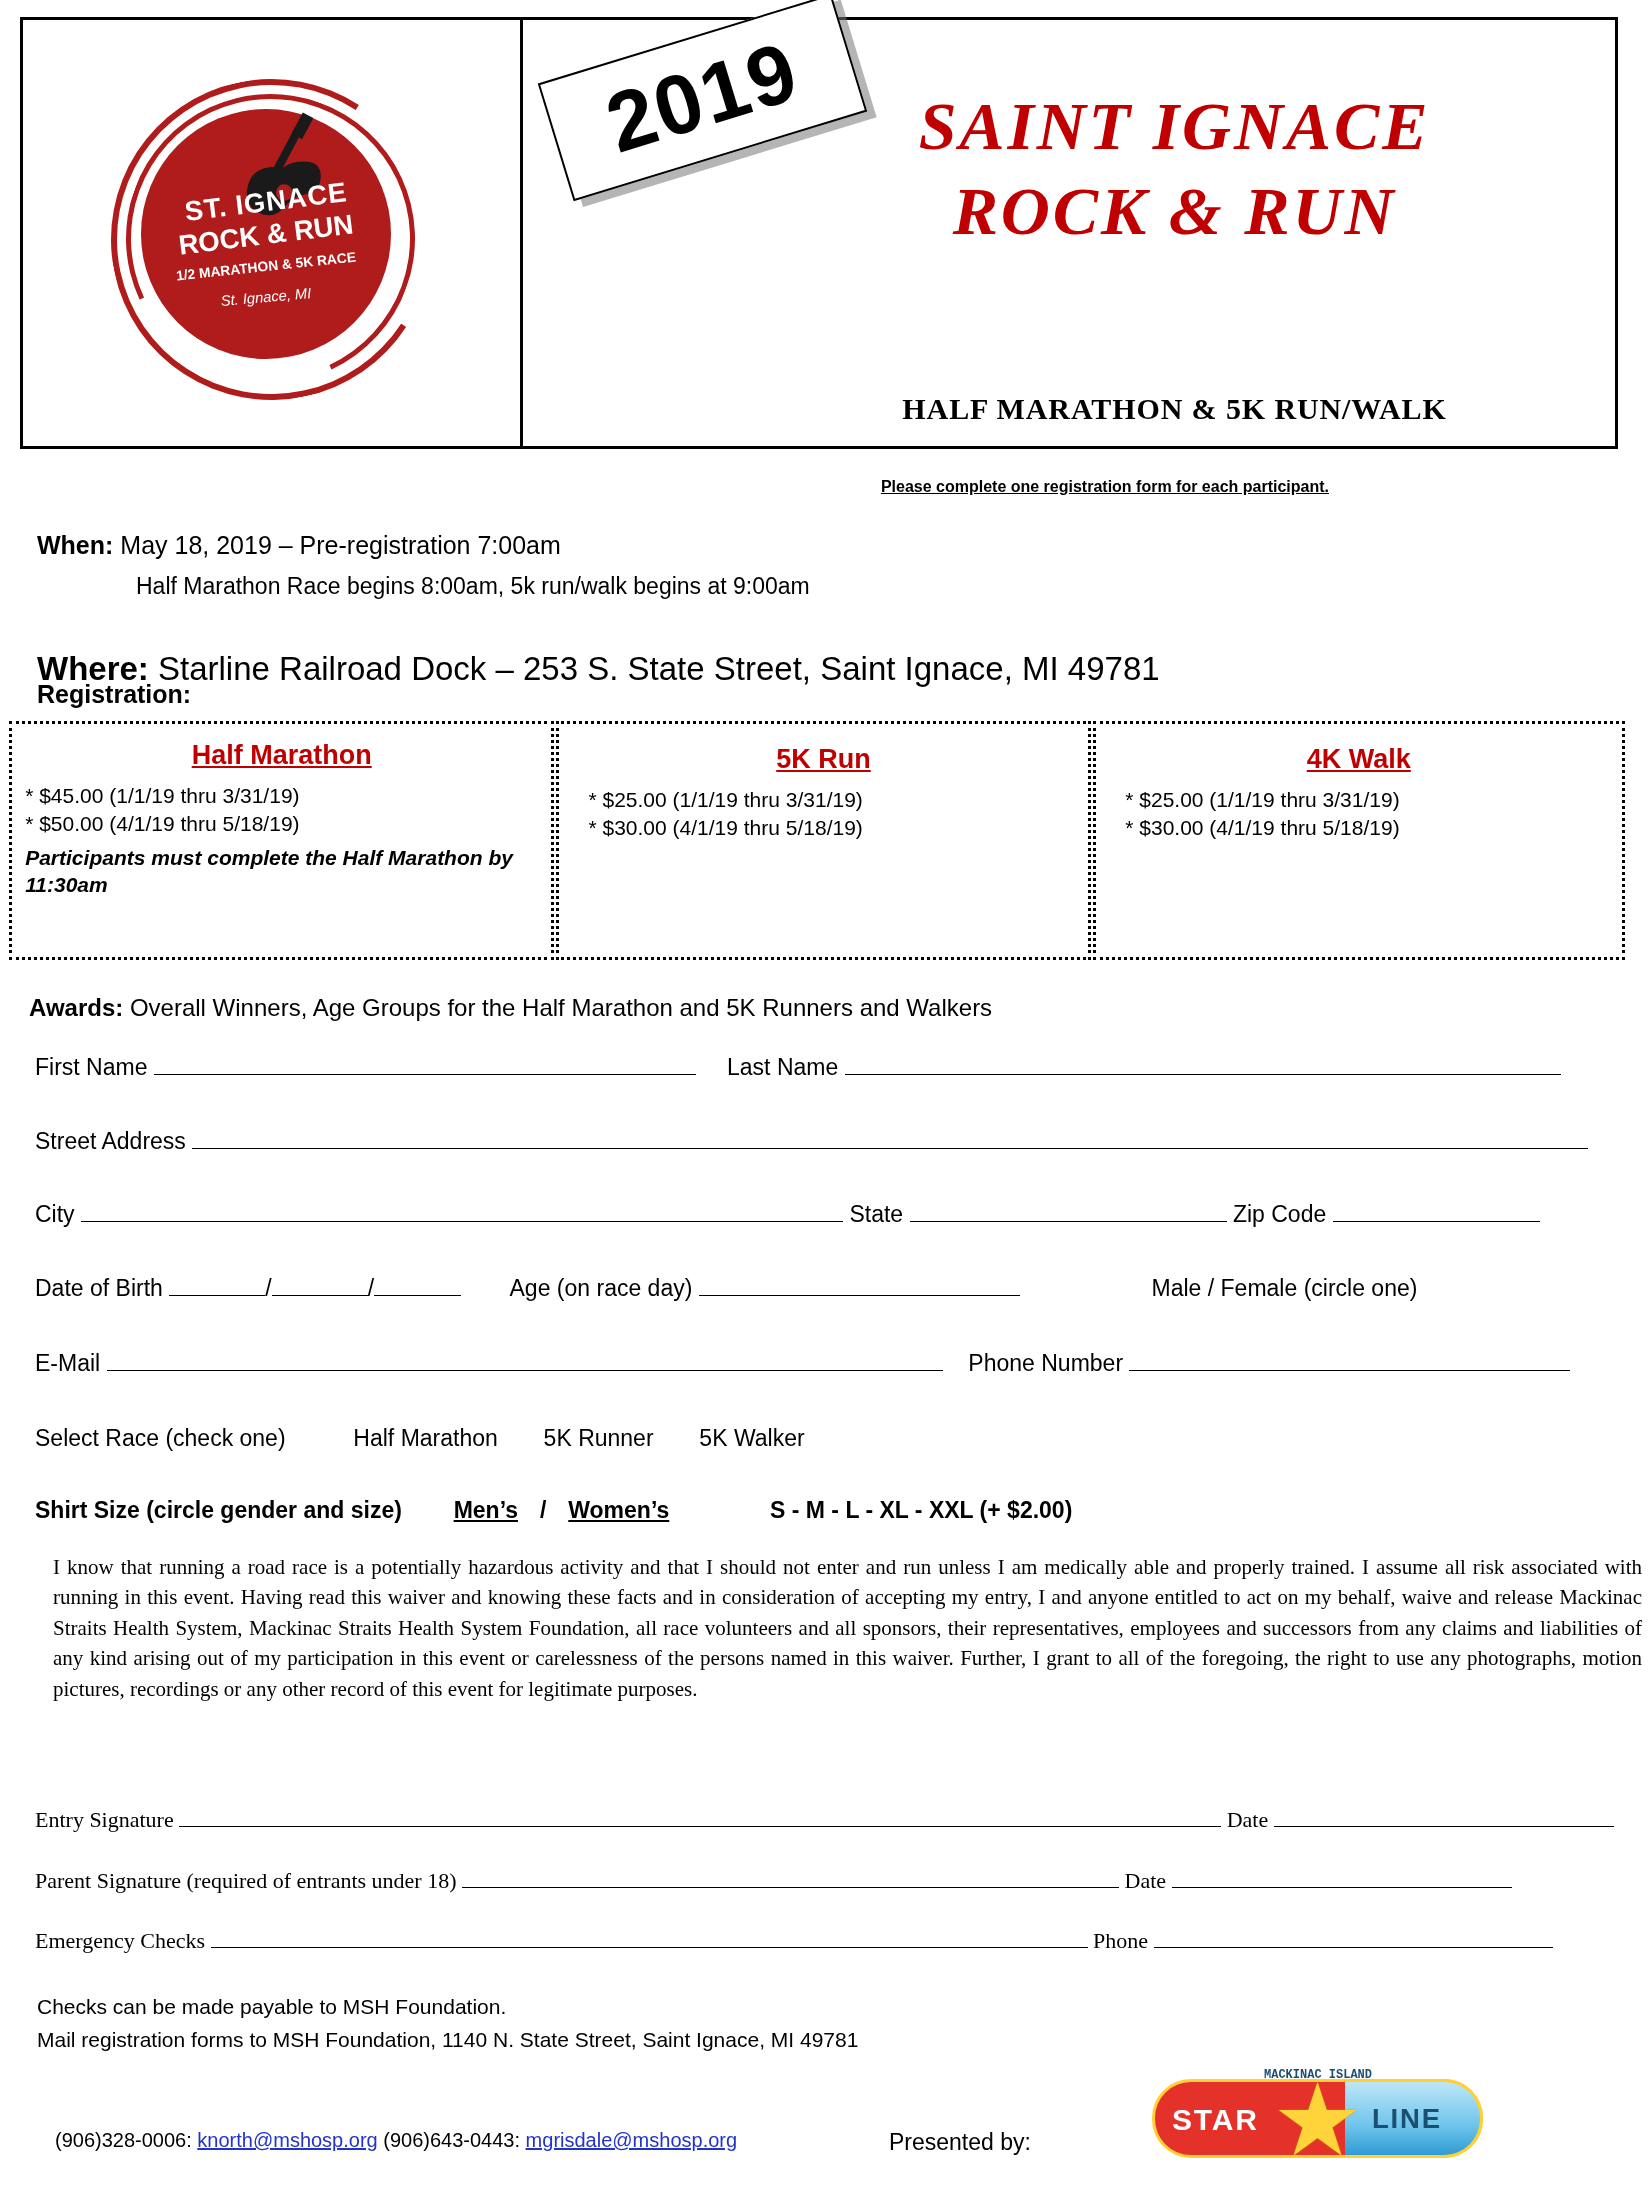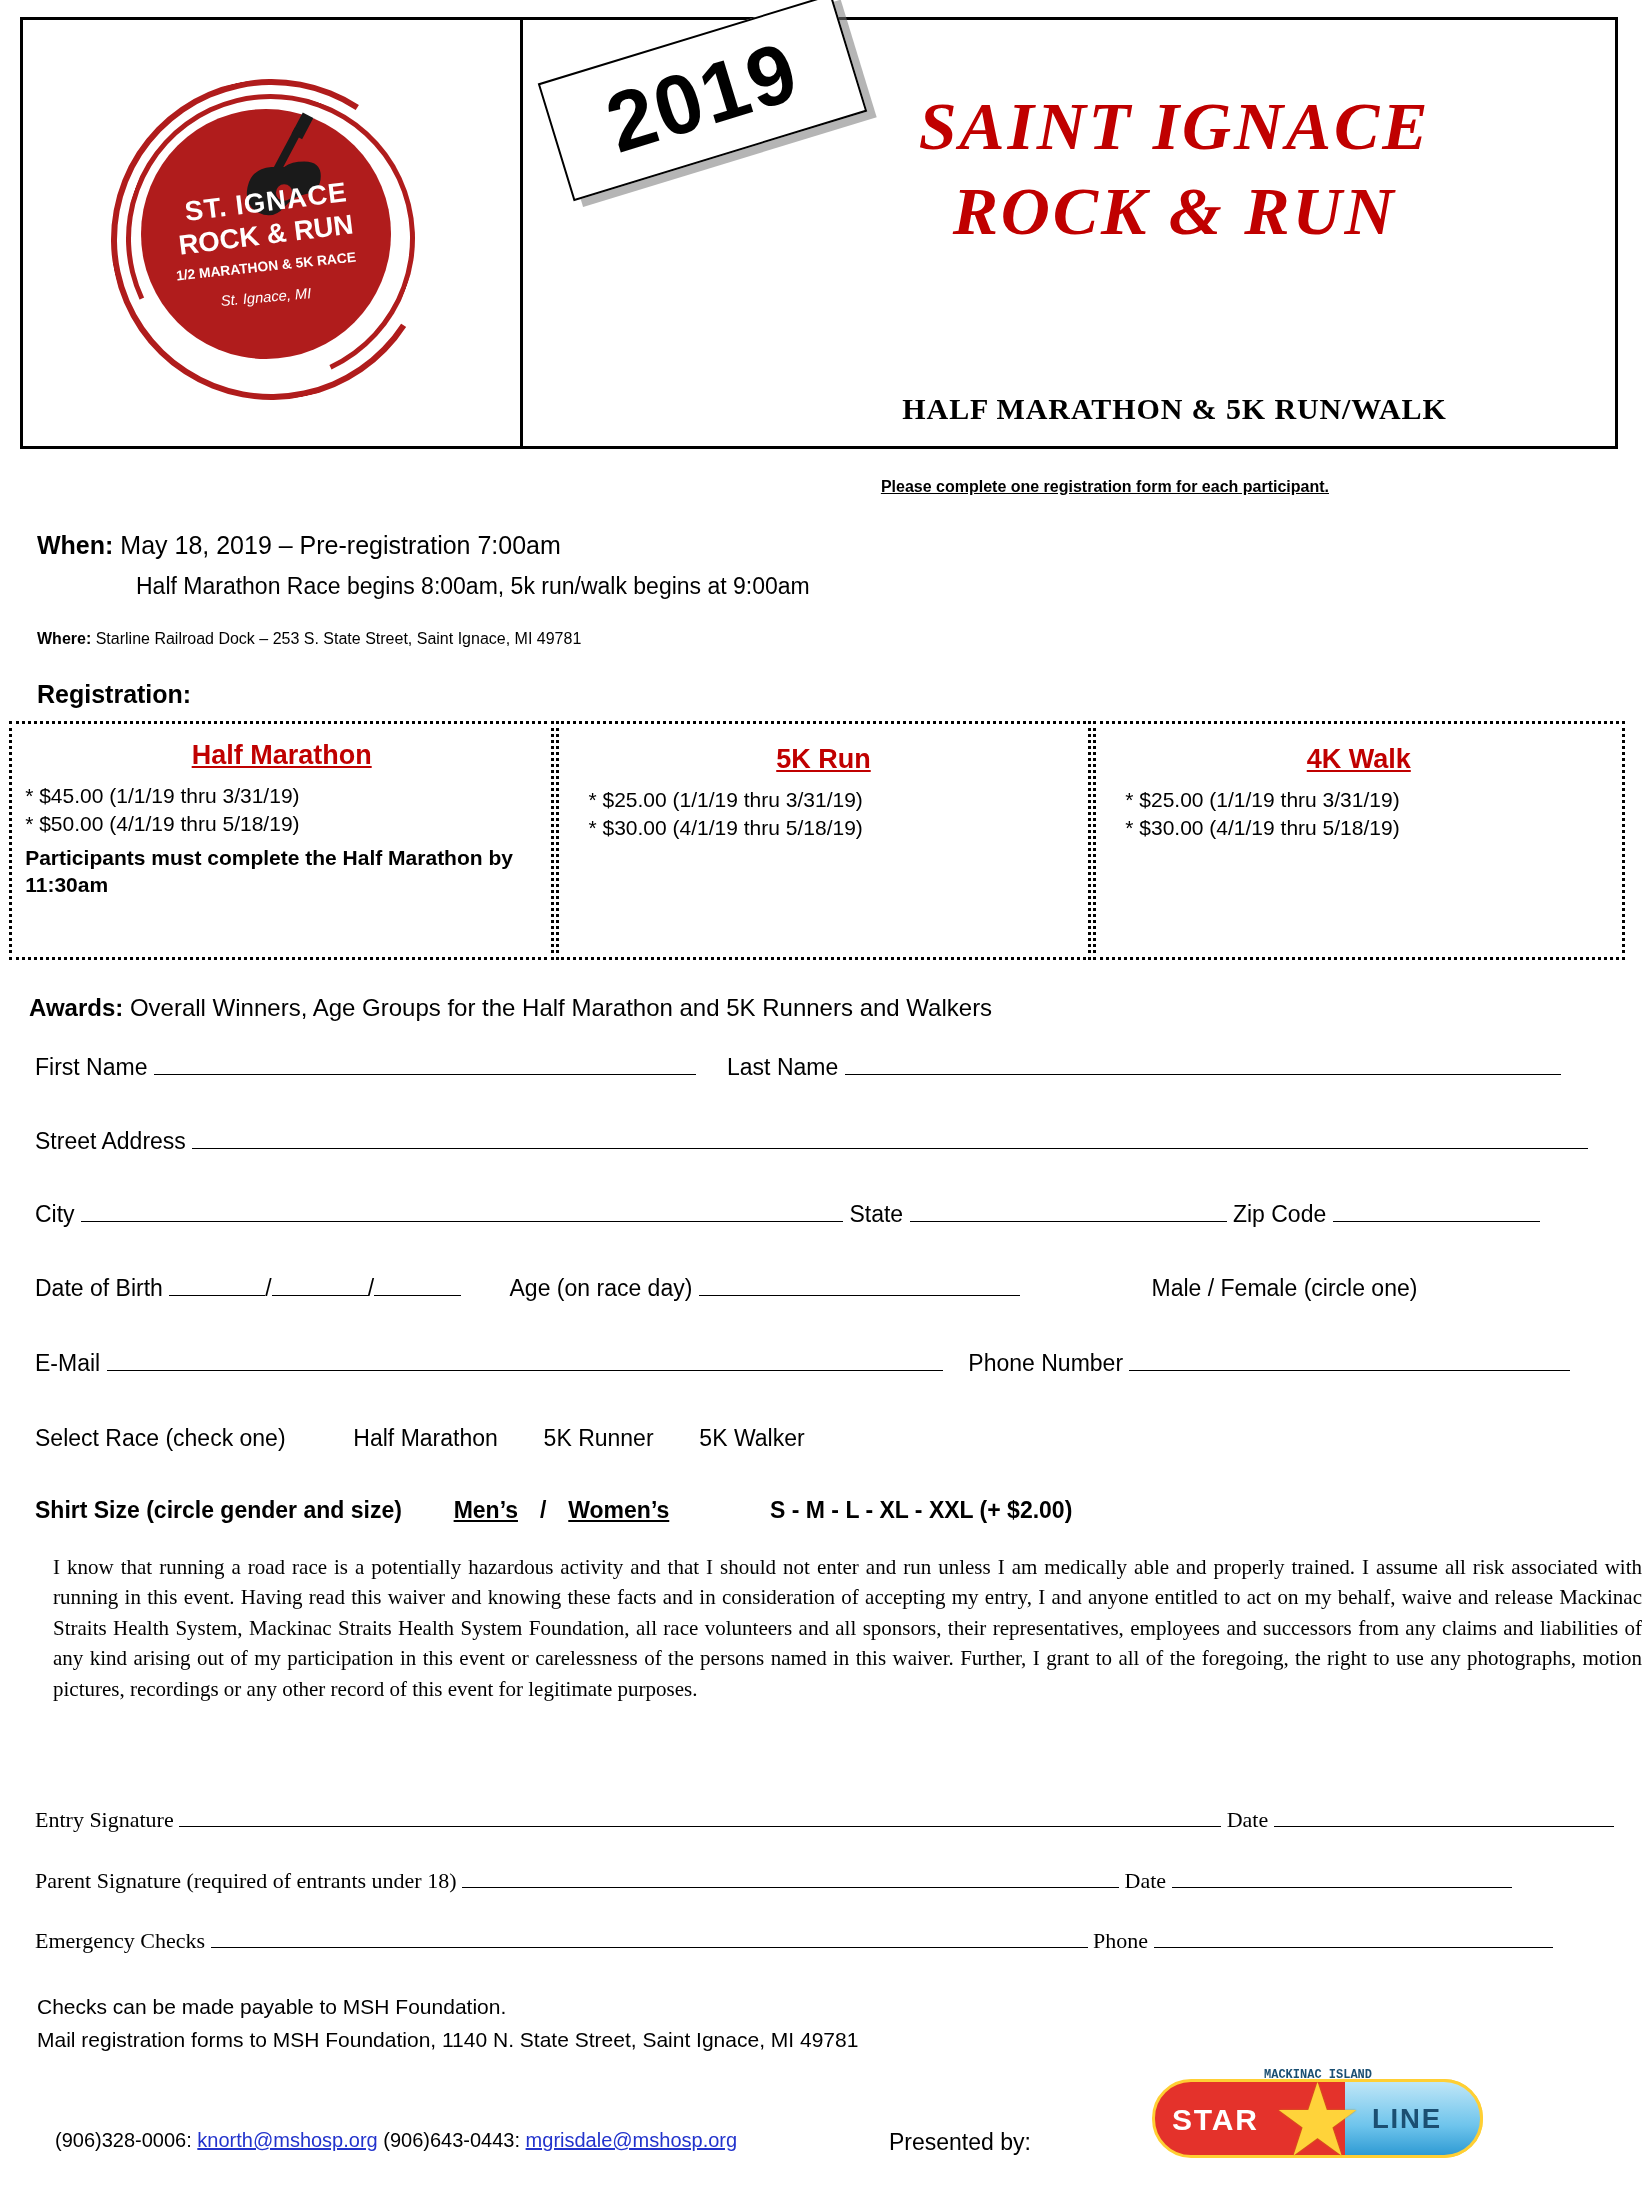--- a/index.html
+++ b/index.html
@@ -72,39 +72,39 @@
   }
 
   
   .notice{
     position:absolute;left:0;top:478px;width:1329px;text-align:right;
     font-weight:bold;font-size:16px;text-decoration:underline;
   }
   .when{position:absolute;left:37px;top:531px;font-size:25px;}
   .when b{font-weight:bold;}
   .when2{position:absolute;left:136px;top:573px;font-size:23px;}
-  .where{position:absolute;left:37px;top:630px;font-size:16px;}
+  .where{position:absolute;left:37px;top:650px;font-size:33px;}
   .reg-label{position:absolute;left:37px;top:680px;font-size:25px;font-weight:bold;}
 
   
   .boxes{position:absolute;left:9.2px;top:721px;width:1616px;height:239px;display:flex;}
   .pbox{
     border:3.7px dotted #000;box-sizing:border-box;padding:9.2px 13px;position:relative;
   }
   .pbox.b1{width:545px;}
   .pbox.b2{width:535px;margin-left:1.8px;}
   .pbox.b3{width:532px;margin-left:1.8px;}
   .pbox h3{
     margin:7.3px 0 13px;text-align:center;color:#c00000;font-size:27px;font-weight:bold;
     text-decoration:underline;
   }
   .pbox.b2 h3,.pbox.b3 h3{margin-top:11px;}
   .pbox p{margin:3.7px 0;font-size:21px;}
   .pbox.b2 p,.pbox.b3 p{margin-left:16.5px;}
-  .pbox .note{font-weight:bold;margin-top:9.2px;line-height:1.25;}
+  .pbox .note{font-weight:bold;margin-top:9.2px;line-height:1.25;font-style:italic;}
 
   
   .awards{position:absolute;left:29px;top:994px;font-size:24px;}
   .awards b{font-weight:bold;}
 
   .frow{position:absolute;font-size:23px;left:35px;white-space:nowrap;}
   .line{border-bottom:0.9px solid #000;display:inline-block;vertical-align:baseline;height:18.4px;}
 
   .waiver{
     position:absolute;left:33px;top:1552px;width:1589px;font-family:"Liberation Serif",serif;

